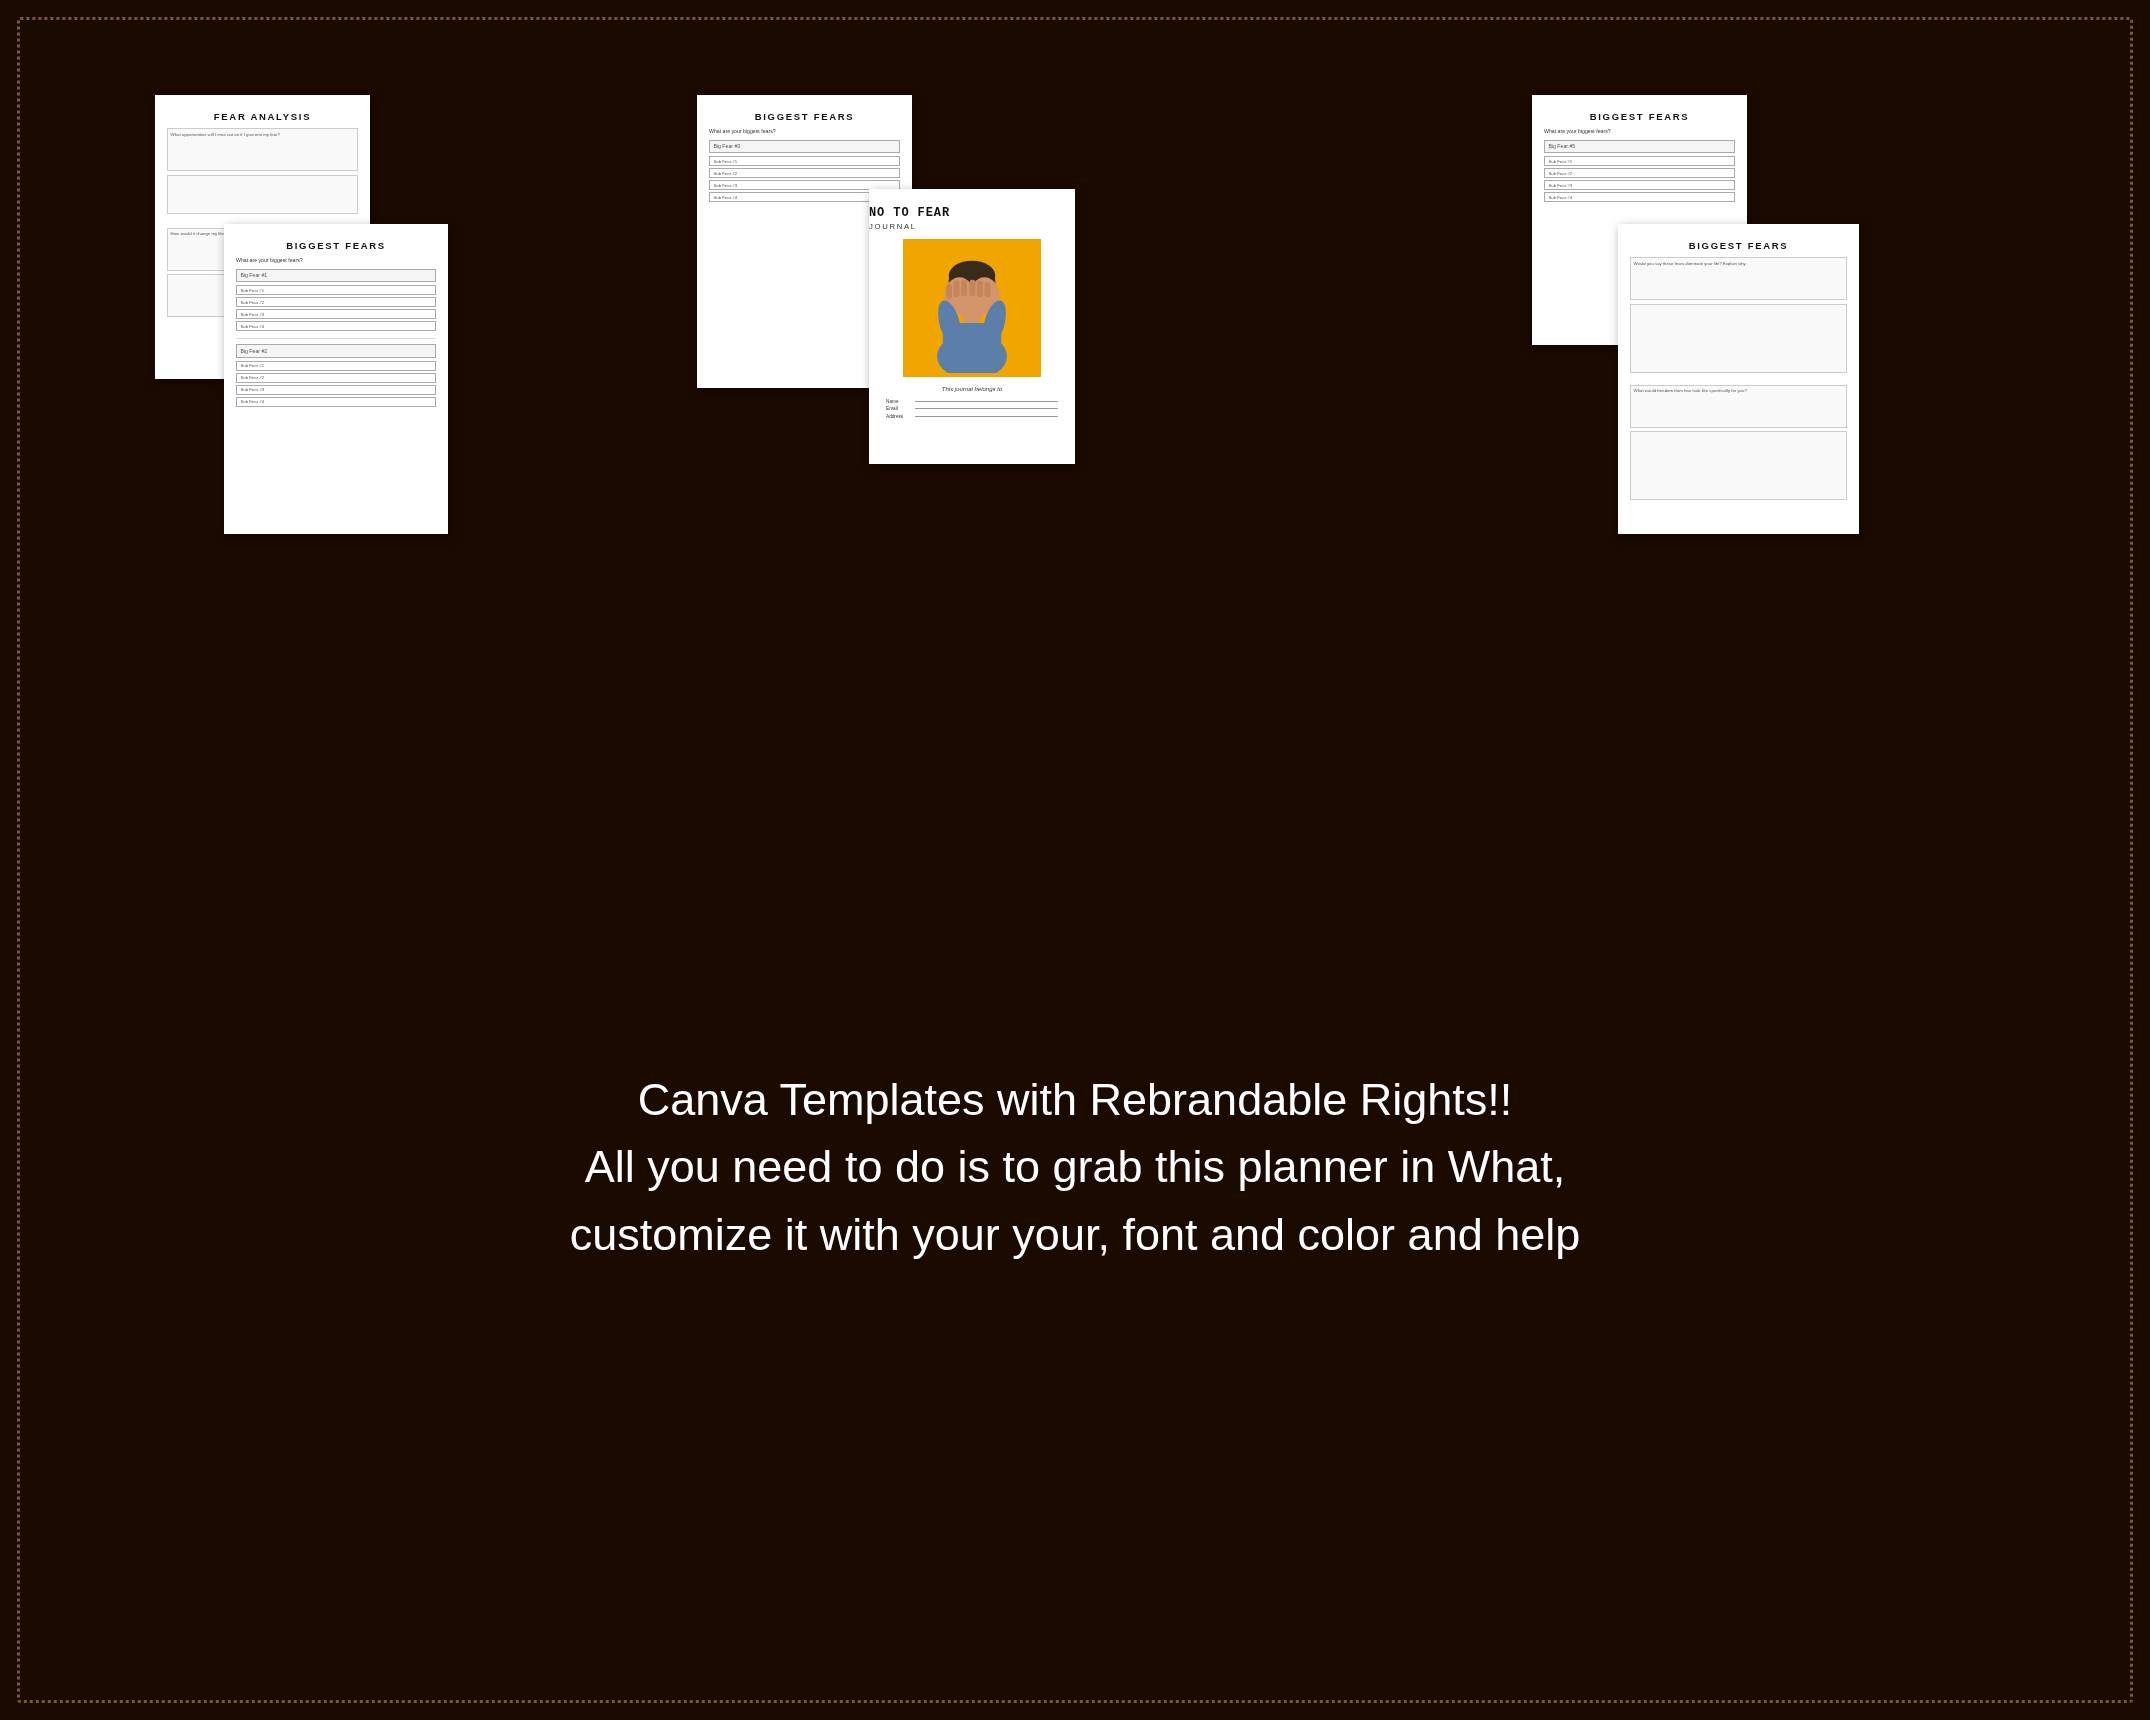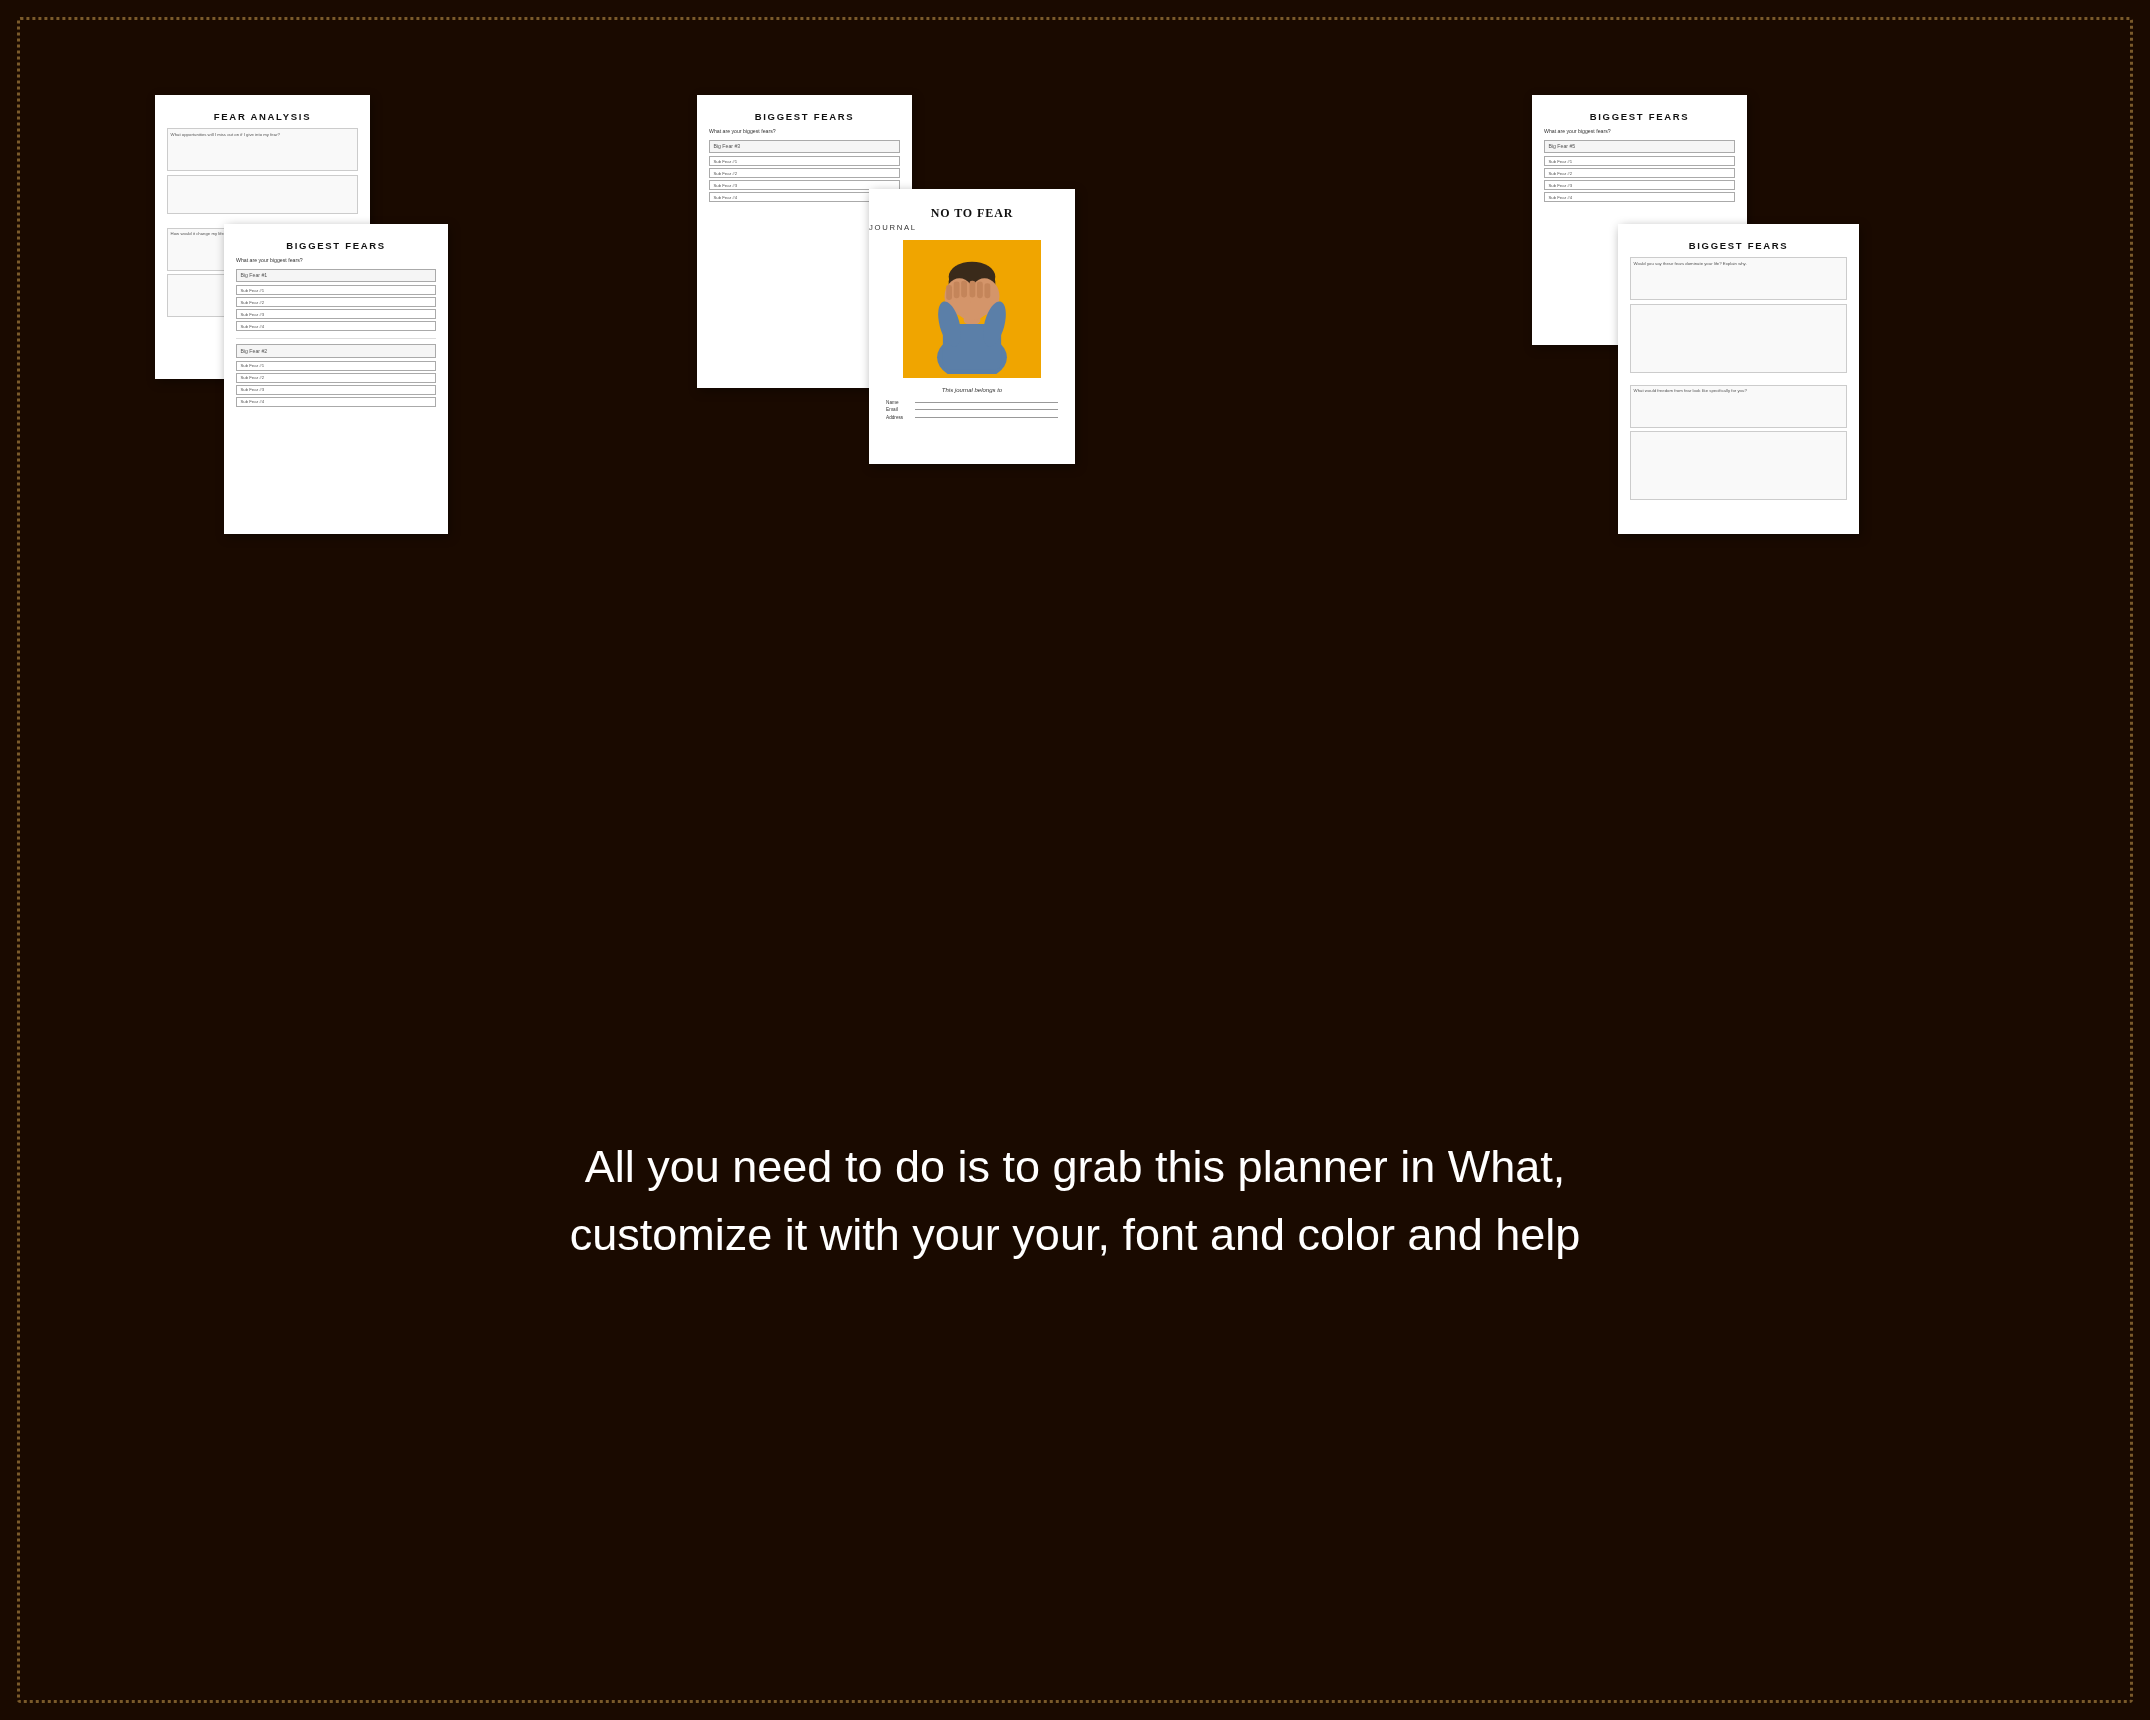--- a/index.html
+++ b/index.html
@@ -133,24 +133,24 @@
 
     
     .cover-page {
       width: 206px;
       height: 275px;
     }
 
     .cover-title {
       font-size: 12px;
       font-weight: bold;
-      text-align: center;
+      text-align: left;
       margin: 17px 0 1.7px;
       letter-spacing: 0.9px;
-      font-family: Liberation Serif, serif;
+      font-family: Liberation Mono, monospace;
       color: #111;
     }
 
     .cover-subtitle {
       font-size: 7.7px;
       text-align: left;
       margin-bottom: 8.6px;
       font-family: Arial, sans-serif;
       color: #333;
       letter-spacing: 1.7px;
@@ -391,20 +391,20 @@
           
           
         </div>
       </div>
 
     </div>
   </div>
 
   <div class="text-section">
     <p>
-      <br>
+      <span>Canva Templates with Rebrandable Rights!!</span><br>
       <span>All you need to do is to grab this planner in What,</span><br>
       <span>customize it with your your, font and color and help</span><br>
     </p>
   </div>
 
 </div>
 
 
 </body></html>

